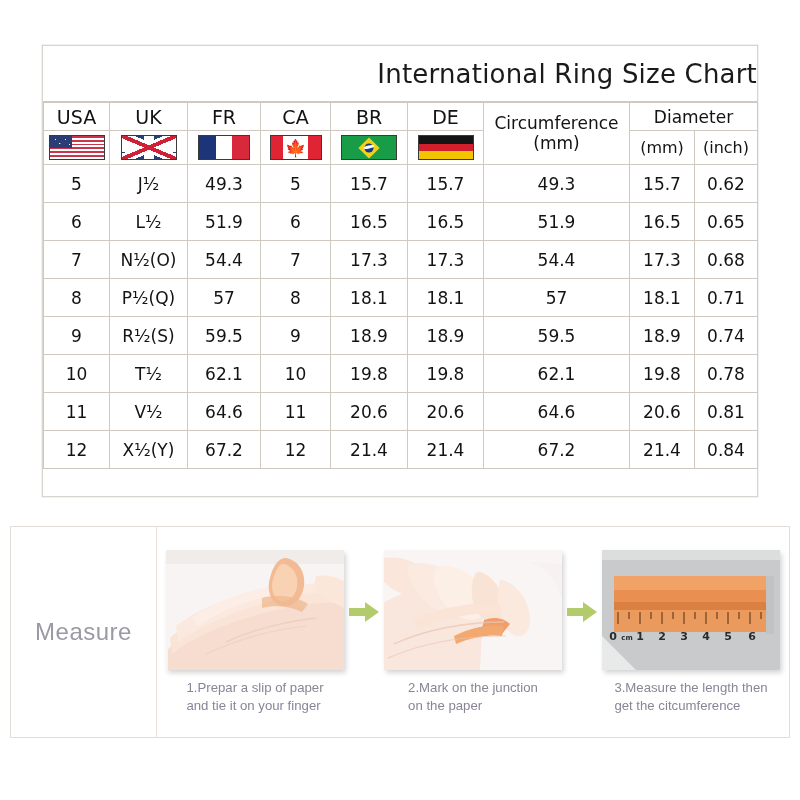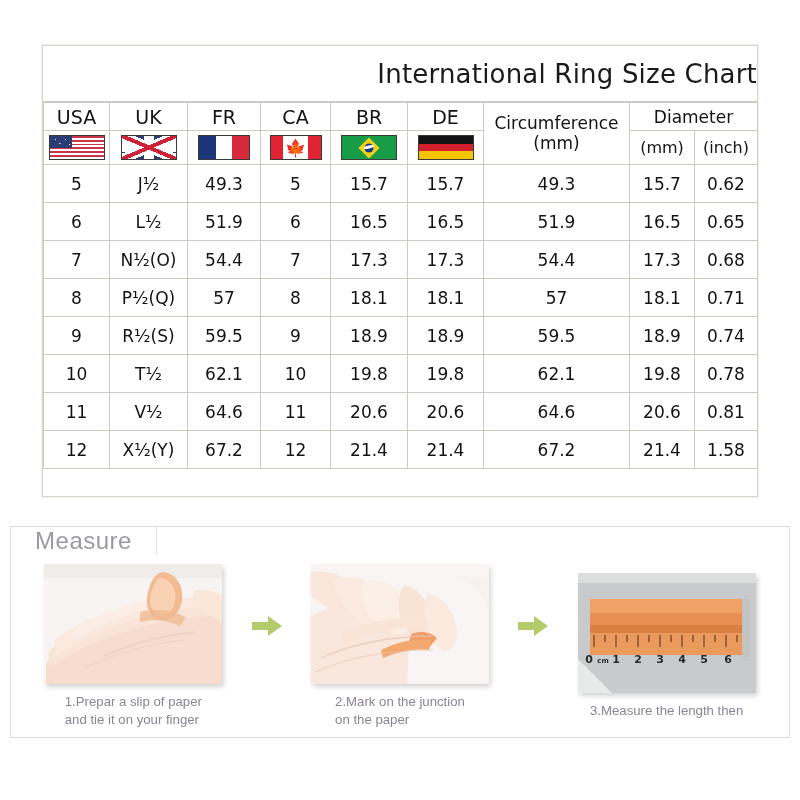--- a/index.html
+++ b/index.html
@@ -161,21 +161,20 @@
   
   .measure-card {
     position: absolute;
     left: 10px;
     top: 526px;
     width: 780px;
     height: 212px;
     background: #ffffff;
     border: 1px solid #e2ddd8;
     display: flex;
-    flex-direction: column;
   }
   .measure-left {
     width: 146px;
     border-right: 1px solid #e7e2dd;
     display: flex;
     align-items: center;
     justify-content: center;
   }
   .measure-word {
     font-size: 24px;
@@ -361,21 +360,21 @@
       </tr>
       <tr>
         <td>12</td>
         <td>X½(Y)</td>
         <td>67.2</td>
         <td>12</td>
         <td>21.4</td>
         <td>21.4</td>
         <td>67.2</td>
         <td>21.4</td>
-        <td>1.58</td>
+        <td>0.84</td>
       </tr>
     </tbody>
   </table>
 </div>
 
 <div class="measure-card">
 
   <div class="measure-left">
     <span class="measure-word">Measure</span>
   </div>
@@ -475,17 +474,18 @@
             <text x="82" y="90">3</text>
             <text x="104" y="90">4</text>
             <text x="126" y="90">5</text>
             <text x="150" y="90">6</text>
           </g>
           <rect x="164" y="26" width="8" height="58" fill="#b9bbbc" opacity=".55"></rect>
         </svg>
       </div>
       <div class="step-caption">
         <div>3.Measure the length then</div>
+        <div>get the citcumference</div>
       </div>
     </div>
 
   </div>
 </div>
 
 </body></html>

